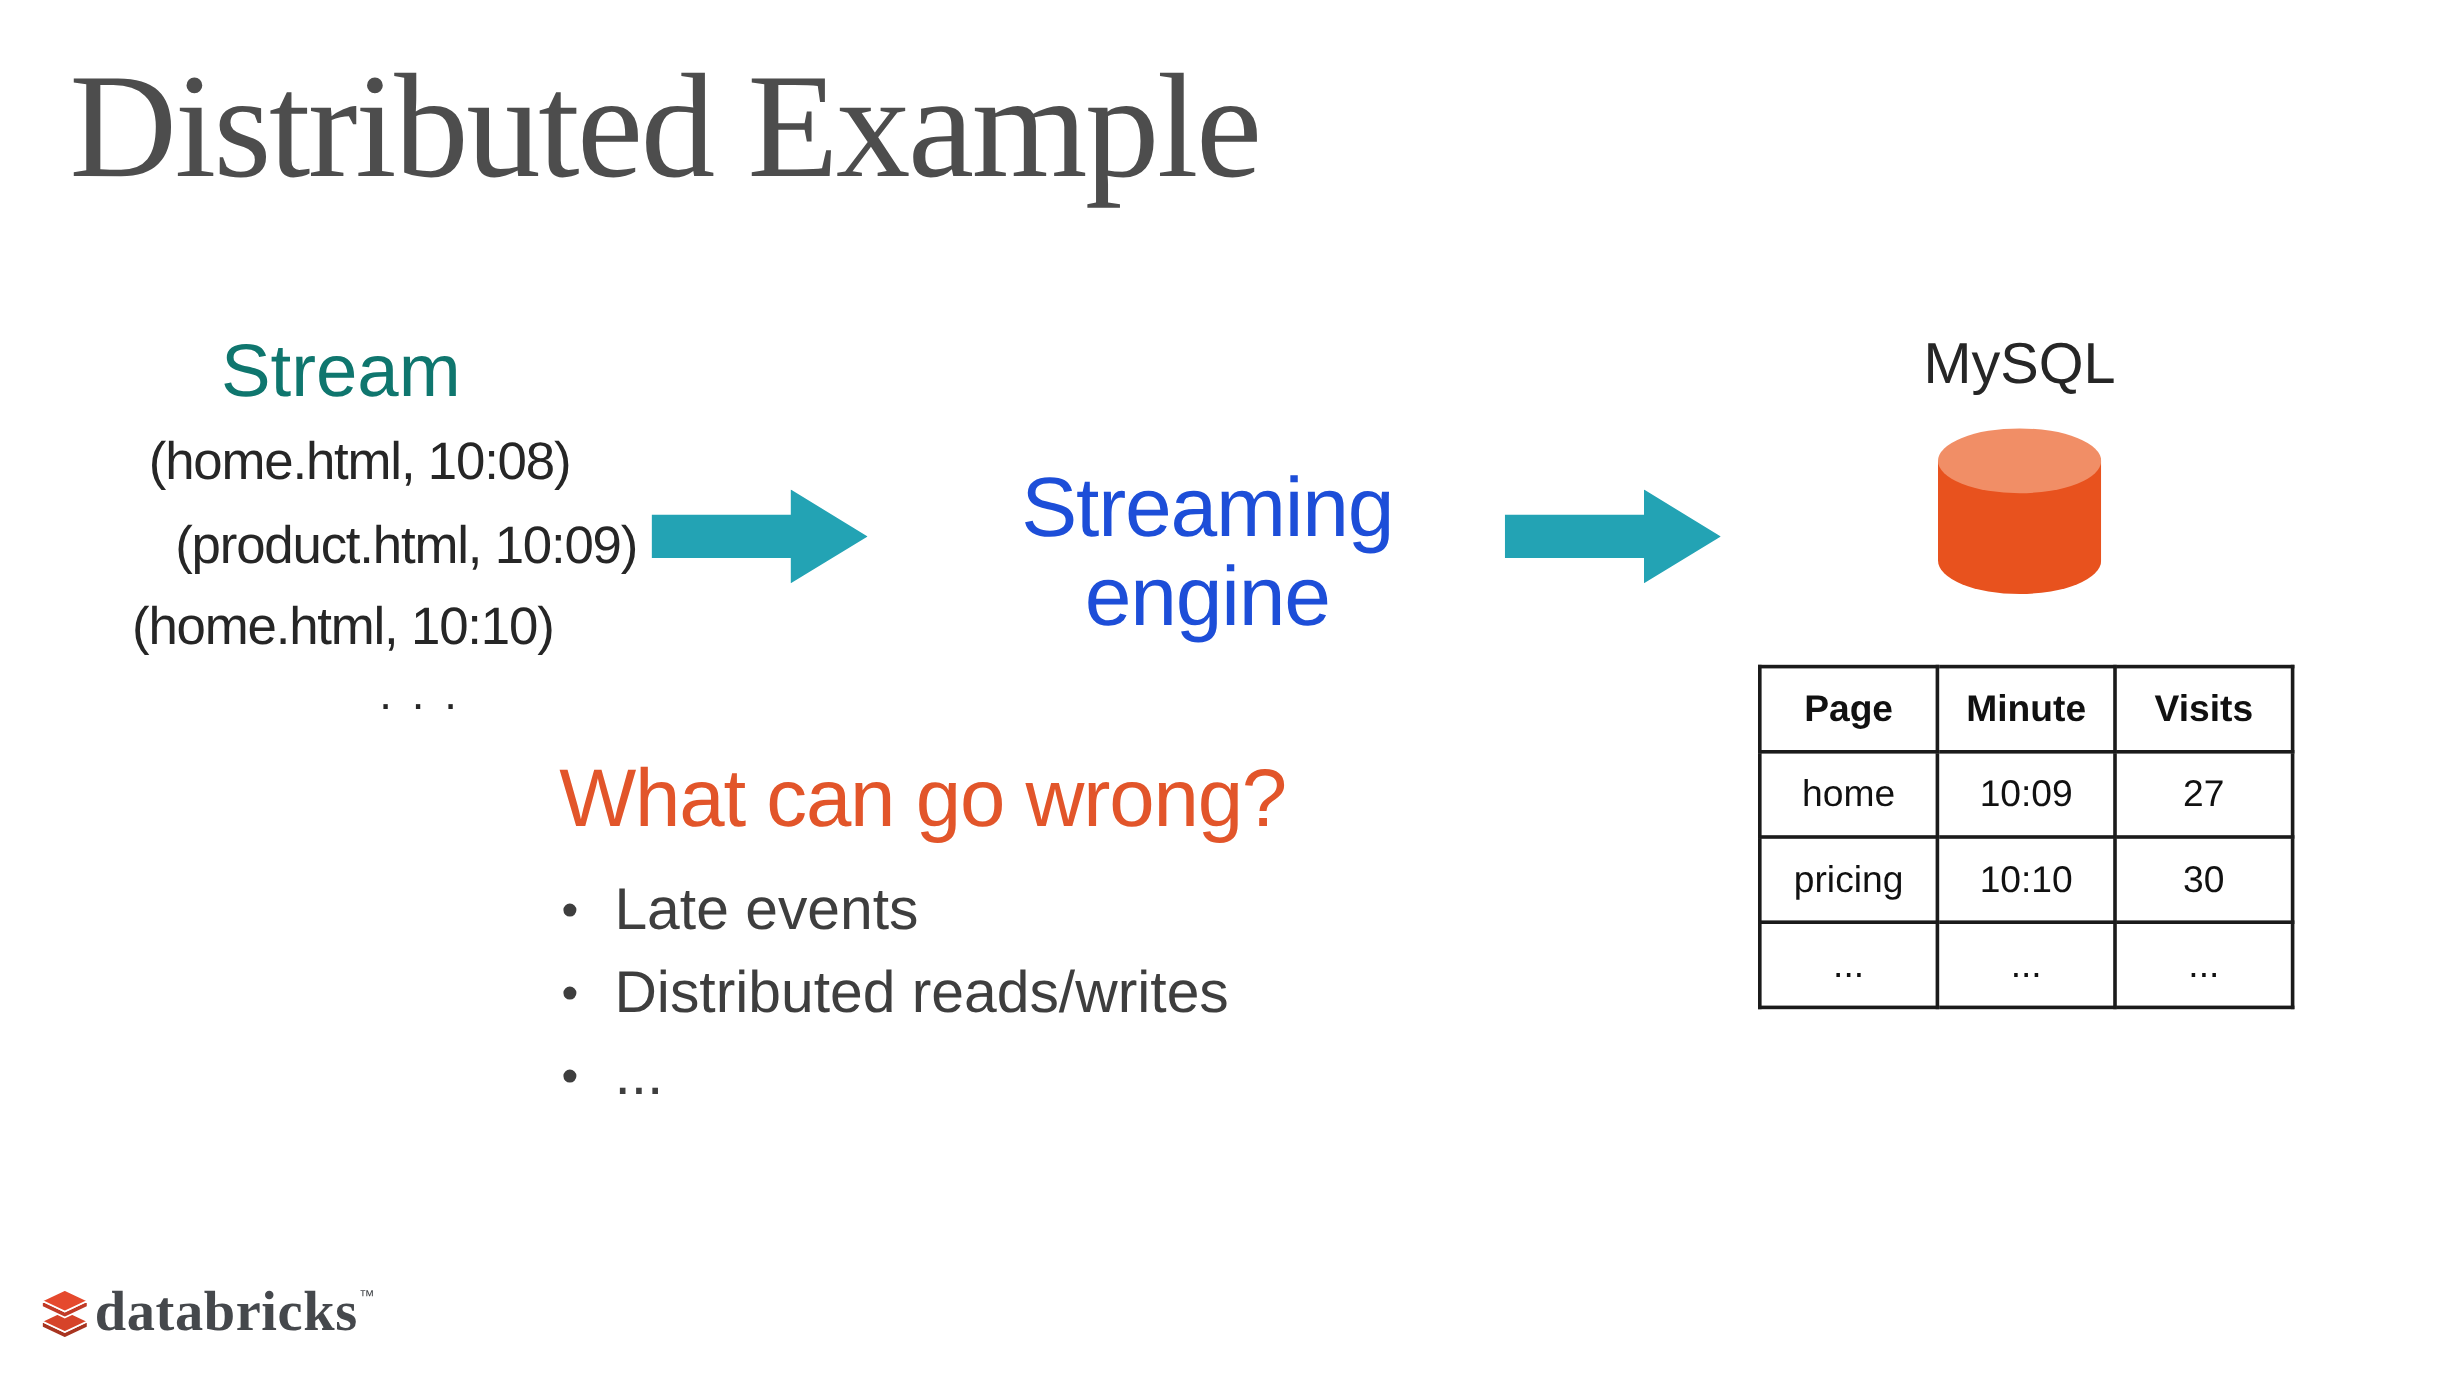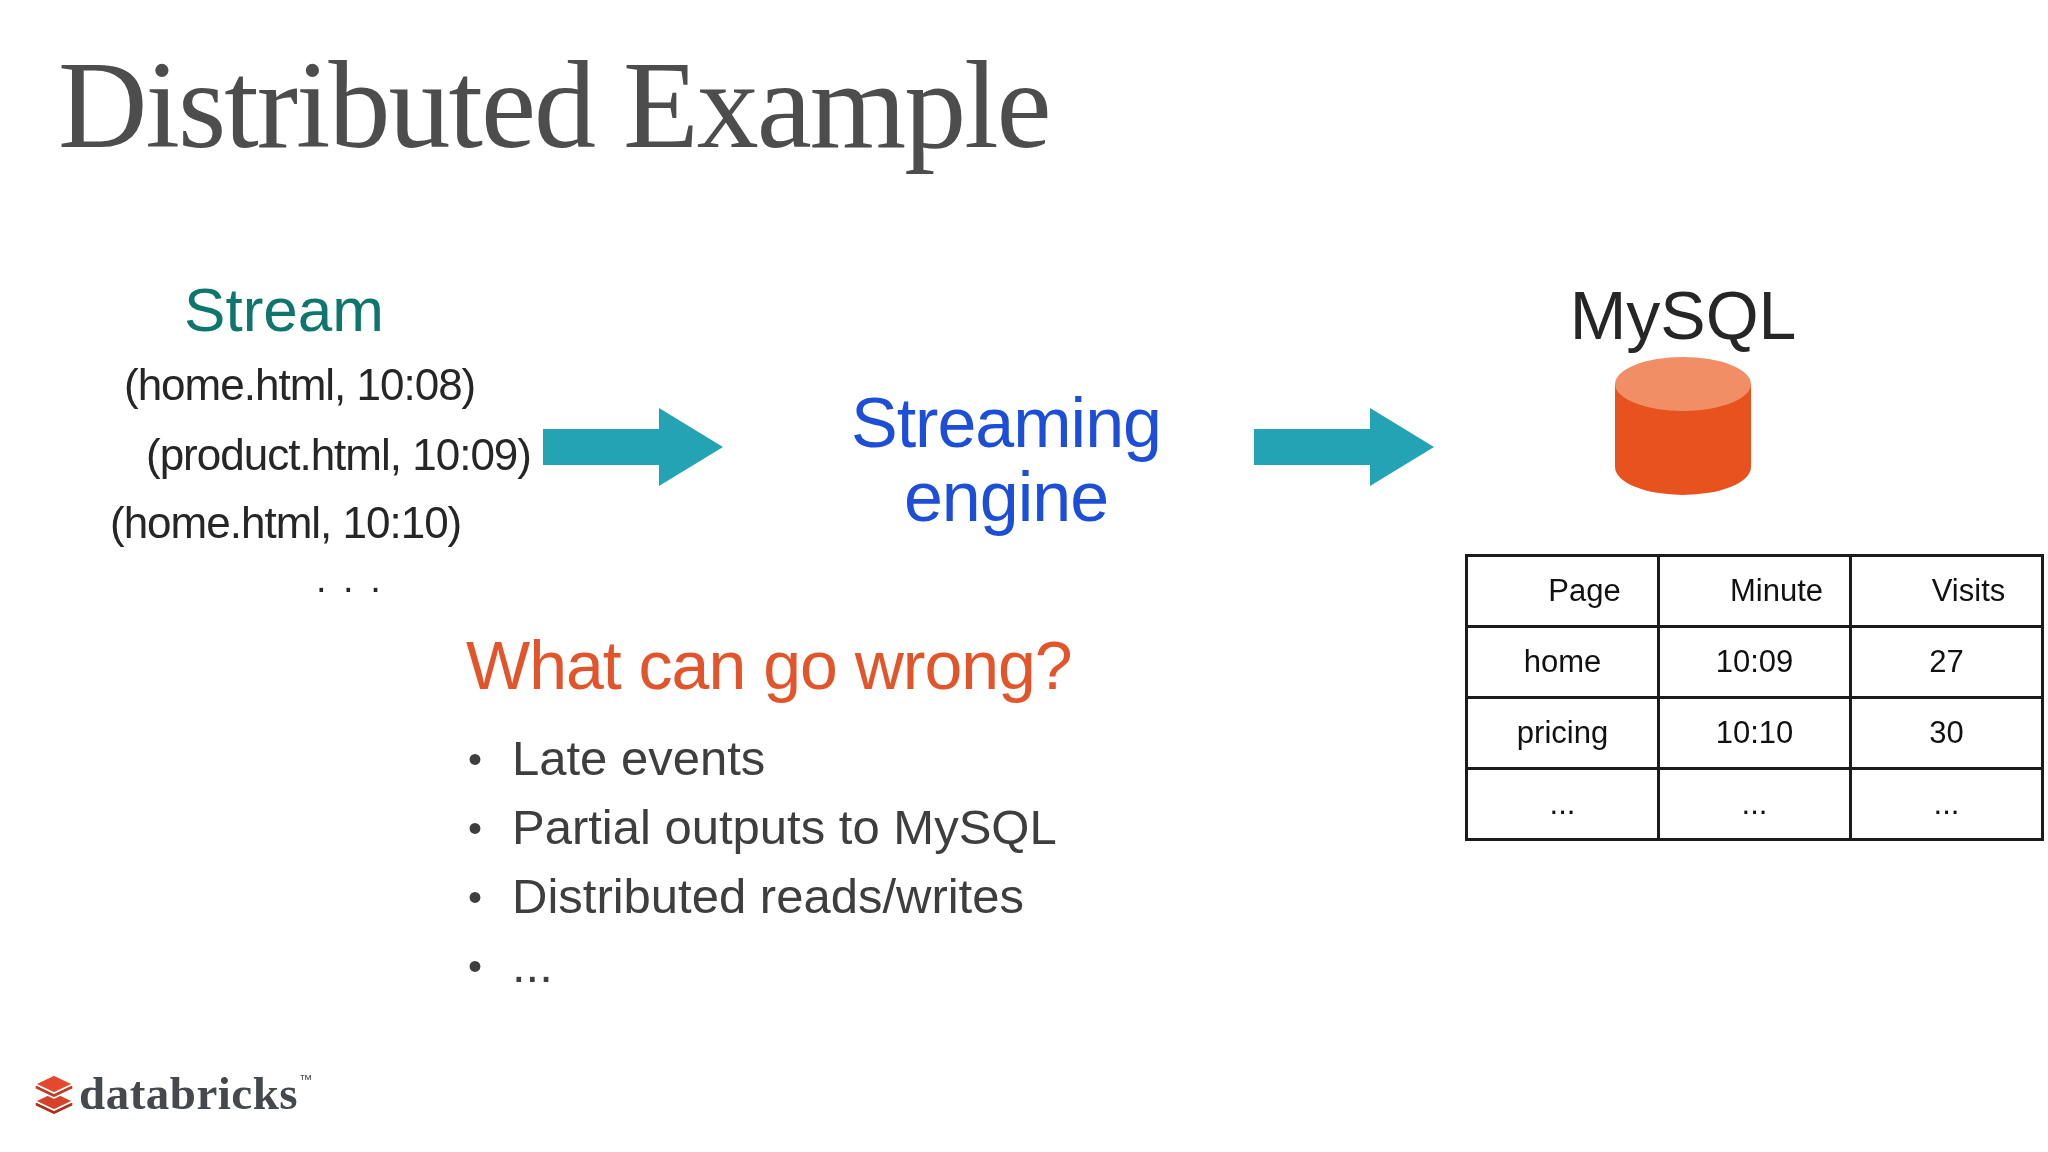--- a/index.html
+++ b/index.html
@@ -22,30 +22,30 @@
   .ev3{left:316px;top:558px;font-size:38px;letter-spacing:3px;}
   
   .arrow{position:absolute;width:180px;height:78px;}
   .arrow polygon{fill:var(--teal,#23A3B4);}
   .arrow1{left:543px;top:408px;}
   .arrow2{left:1254px;top:408px;}
   
   .engine{position:absolute;left:806px;top:386px;width:400px;text-align:center;
           font-size:70px;line-height:74px;letter-spacing:-1px;color:#1d4ed8;}
   
-  .mysql-label{position:absolute;left:1533px;top:276px;width:300px;text-align:center;font-size:68px;color:#262626;}
+  .mysql-label{position:absolute;left:1533px;top:276px;width:300px;text-align:center;font-size:48px;color:#262626;}
   .cylinder{position:absolute;left:1615px;top:356px;width:136px;height:140px;}
   .cyl-body{fill:var(--cylinder_body,#E8521E);}
   .cyl-top{fill:var(--cylinder_top,#F18E66);}
   
   .results{position:absolute;left:1465px;top:554px;border-collapse:collapse;
            font-size:31px;color:#111111;background:#ffffff;}
   .results th,.results td{border:3px solid #1b1b1b;width:145px;height:68px;
            text-align:center;vertical-align:middle;padding:0;}
-  .results th{font-weight:normal;padding-left:44px;}
+  .results th{font-weight:bold;}
   
   .question{position:absolute;left:466px;top:626px;font-size:68px;letter-spacing:-1px;
             color:var(--orange,#E2552A);white-space:nowrap;}
   .bullets{position:absolute;left:468px;top:724px;margin:0;padding:0;list-style:none;
            font-size:49px;color:#3e3e3e;}
   .bullets li{line-height:68px;white-space:nowrap;}
   .bullets .dot{display:inline-block;width:44px;font-size:40px;vertical-align:2px;color:#3e3e3e;}
   
   .logo{position:absolute;left:34px;top:1068px;display:flex;align-items:flex-start;justify-content:flex-end;}
   .logo-icon{width:40px;height:44px;margin-top:7px;}
@@ -110,21 +110,20 @@
         <td>...</td>
         <td>...</td>
         <td>...</td>
       </tr>
     </tbody>
   </table>
 
   <div class="question">What can go wrong?</div>
   <ul class="bullets">
     <li><span class="dot">•</span><span>Late events</span></li>
-    <li><span class="dot">•</span><span>Partial outputs to MySQL</span></li>
     <li><span class="dot">•</span><span>Distributed reads/writes</span></li>
     <li><span class="dot">•</span><span>...</span></li>
   </ul>
 
   <div class="logo">
     <svg class="logo-icon" viewBox="0 0 40 44">
       <path class="brick bs2" d="M1,26 L20,35 L39,26 L39,31 L20,40 L1,31 Z"></path>
       <path class="brick bf2" d="M20,17 L39,26 L20,35 L1,26 Z"></path>
       <path class="brick bs1" d="M1,9 L20,18 L39,9 L39,14 L20,23 L1,14 Z"></path>
       <path class="brick bf1" d="M20,0 L39,9 L20,18 L1,9 Z"></path>

